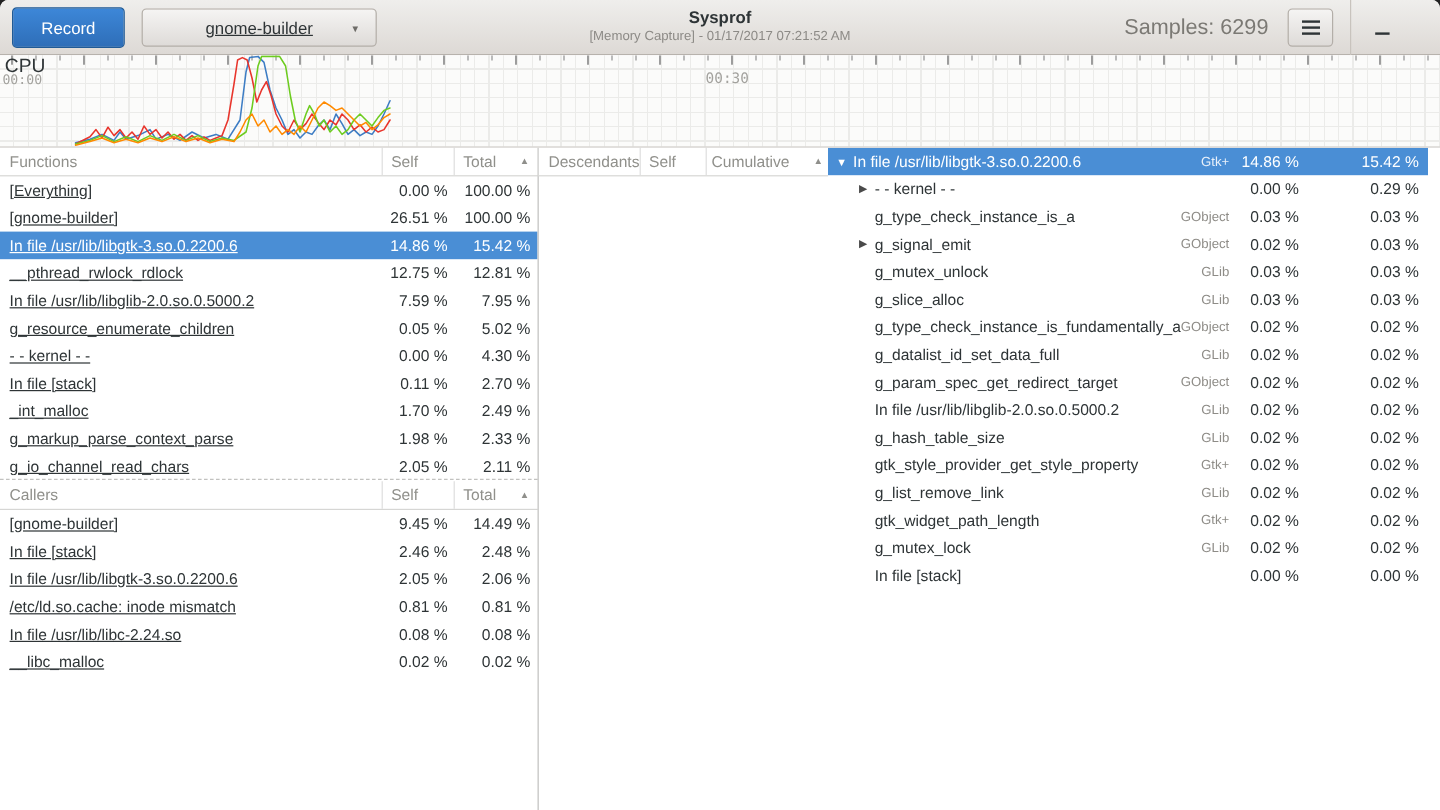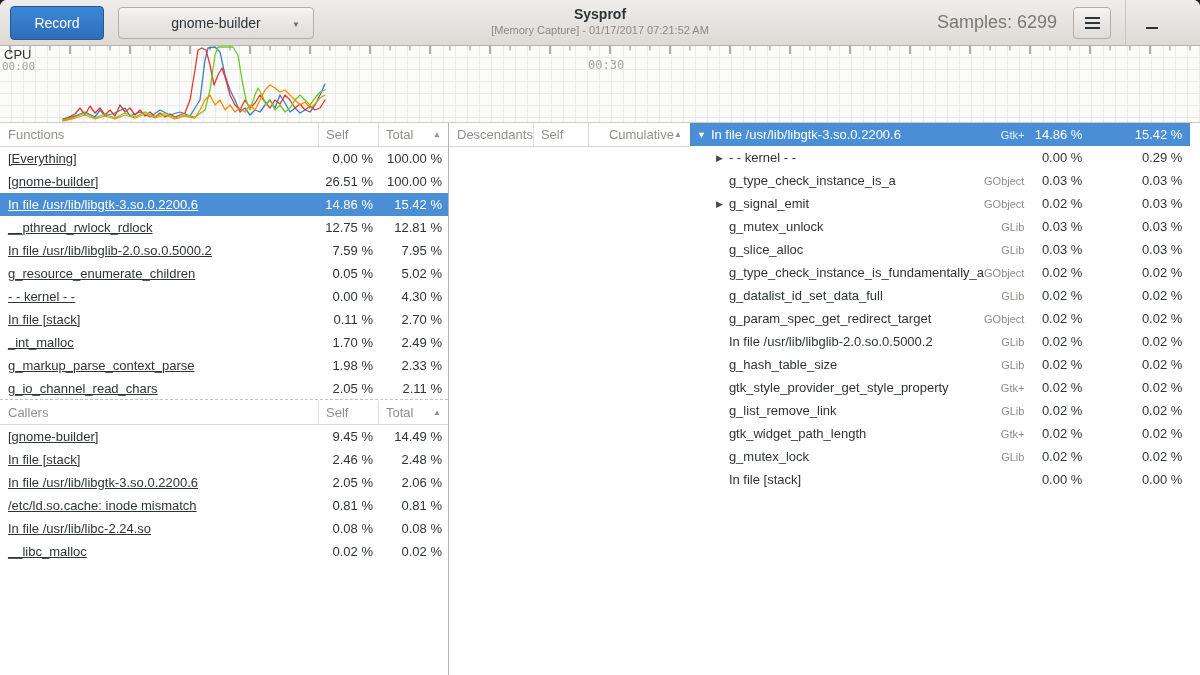--- a/index.html
+++ b/index.html
@@ -7,59 +7,59 @@
   .window{width:1200px;height:675px;background:#fff;border-radius:7px 7px 0 0;overflow:hidden;
     display:flex;flex-direction:column;}
   
   .titlebar{height:46px;flex:0 0 46px;background:linear-gradient(#efeeec,#ddd9d5);
     border-bottom:1px solid #b7b2ac;display:flex;align-items:center;position:relative;box-sizing:border-box;}
   .btn-record{margin-left:10px;width:92px;height:32px;border:1px solid #1f5a96;border-radius:4px;
     background:linear-gradient(#3d87d8,#2e6eb8);color:#fff;font-size:14px;
     font-family:inherit;display:flex;align-items:center;justify-content:center;cursor:default;}
   .btn-proc{margin-left:14px;width:196px;height:32px;border:1px solid #b3aea8;border-radius:4px;
     background:linear-gradient(#f5f4f3,#dedbd8);color:#2e3436;font-size:14px;
-    display:flex;align-items:center;justify-content:center;position:relative;box-sizing:border-box;}
+    display:flex;align-items:center;justify-content:center;position:relative;box-sizing:border-box;text-decoration:underline;}
   .btn-proc .arrow{position:absolute;right:13px;top:12px;font-size:8px;color:#6e6c68;}
   .title-block{position:absolute;left:0;right:0;top:6px;text-align:center;pointer-events:none;}
   .title{font-size:14px;font-weight:bold;color:#2e3436;line-height:17px;}
   .subtitle{font-size:11px;color:#8c8a86;line-height:14px;}
   .tb-right{margin-left:auto;display:flex;align-items:center;height:100%;}
   .samples{font-size:18px;color:#7b7974;margin-right:16px;}
   .btn-menu{width:38px;height:32px;border:1px solid #b3aea8;border-radius:4px;
     background:linear-gradient(#f5f4f3,#dedbd8);display:flex;flex-direction:column;
     align-items:center;justify-content:center;gap:3px;box-sizing:border-box;}
   .btn-menu i{display:block;width:15px;height:2px;background:#2e3436;}
   .tb-sep{width:1px;height:46px;background:#c8c3bd;margin:0 10px 0 14px;}
   .wbtn{width:32px;height:32px;display:flex;align-items:center;justify-content:center;
     color:#2e3436;font-size:14px;}
   .wbtn.min span{display:block;width:12px;height:2px;background:#2e3436;margin-top:10px;}
   
   .cpu-graph{height:77px;flex:0 0 77px;position:relative;border-bottom:1px solid #cfccc8;box-sizing:border-box;
     background-color:#fbfbfa;
     background-image:repeating-linear-gradient(to right,transparent 0 11px,#ebebe9 11px 12px),
                      repeating-linear-gradient(to bottom,transparent 0 11px,#ebebe9 11px 12px);}
   .cpu-graph svg{position:absolute;left:0;top:0;}
-  .cpu-label{position:absolute;left:4px;top:1px;font-size:13px;color:#2e3436;}
+  .cpu-label{position:absolute;left:4px;top:1px;font-size:16px;color:#2e3436;}
   .t-start{position:absolute;left:2px;top:14px;font-size:11px;color:#a3a29e;
     font-family:"DejaVu Sans Mono",monospace;}
   .t-mid{position:absolute;left:588px;top:12px;font-size:12px;color:#a3a29e;
     font-family:"DejaVu Sans Mono",monospace;}
   
   .main{flex:1;display:flex;background:#fff;min-height:0;}
   .left-pane{width:448px;flex:0 0 448px;display:flex;flex-direction:column;background:#fff;}
   .pane-divider{width:1px;flex:0 0 1px;background:#b6b6b4;}
   .right-pane{flex:1;display:flex;flex-direction:row;background:#fff;min-width:0;}
   .thead{height:24px;flex:0 0 24px;display:flex;border-bottom:1px solid #d6d6d4;
     color:#90908b;font-size:13px;box-sizing:border-box;background:#fff;}
   .hcell{display:flex;align-items:center;box-sizing:border-box;height:100%;}
   .hname{flex:1;padding-left:8px;min-width:0;}
   .hself{width:60px;flex:0 0 60px;border-left:1px solid #dedede;padding-left:7px;}
   .htotal{width:70px;flex:0 0 70px;border-left:1px solid #dedede;padding:0 7px;justify-content:space-between;}
   .hself2{width:55px;flex:0 0 55px;border-left:1px solid #dedede;padding-left:7px;}
-  .hcum{width:102px;flex:0 0 102px;border-left:1px solid #dedede;padding:0 20px;justify-content:space-between;}
+  .hcum{width:102px;flex:0 0 102px;border-left:1px solid #dedede;padding:0 4px;justify-content:space-between;}
   .sort{font-size:8px;color:#8f8f8b;}
   .rows{overflow:hidden;}
   .rows-fill{flex:1;background:#fff;}
   .row{height:23px;display:flex;align-items:center;font-size:13px;color:#2e3436;white-space:nowrap;}
   .row.sel{background:#4a8ed5;color:#fff;}
   .fname{flex:1;padding-left:8px;overflow:hidden;text-overflow:clip;min-width:0;text-decoration:underline;}
   .v-self{width:60px;flex:0 0 60px;text-align:right;padding-right:5px;box-sizing:border-box;}
   .v-total{width:70px;flex:0 0 70px;text-align:right;padding-right:6px;box-sizing:border-box;}
   .dash-sep{height:1px;flex:0 0 1px;border-top:1px dashed #c2c2c0;margin-top:-1px;}
   

